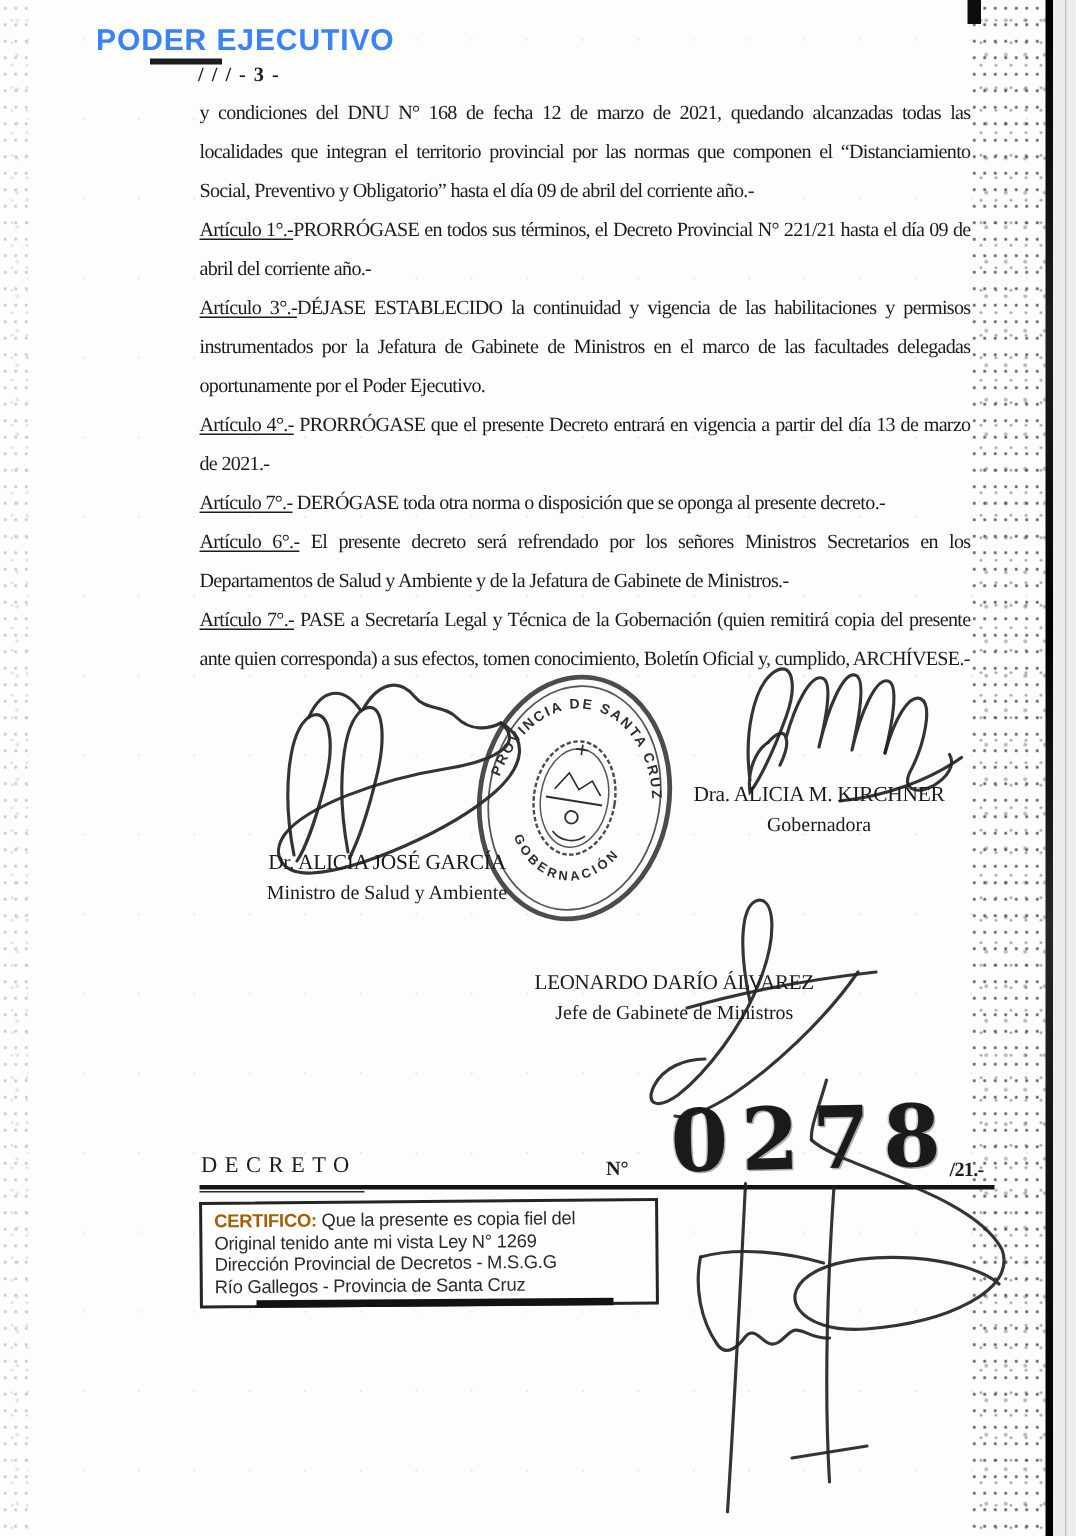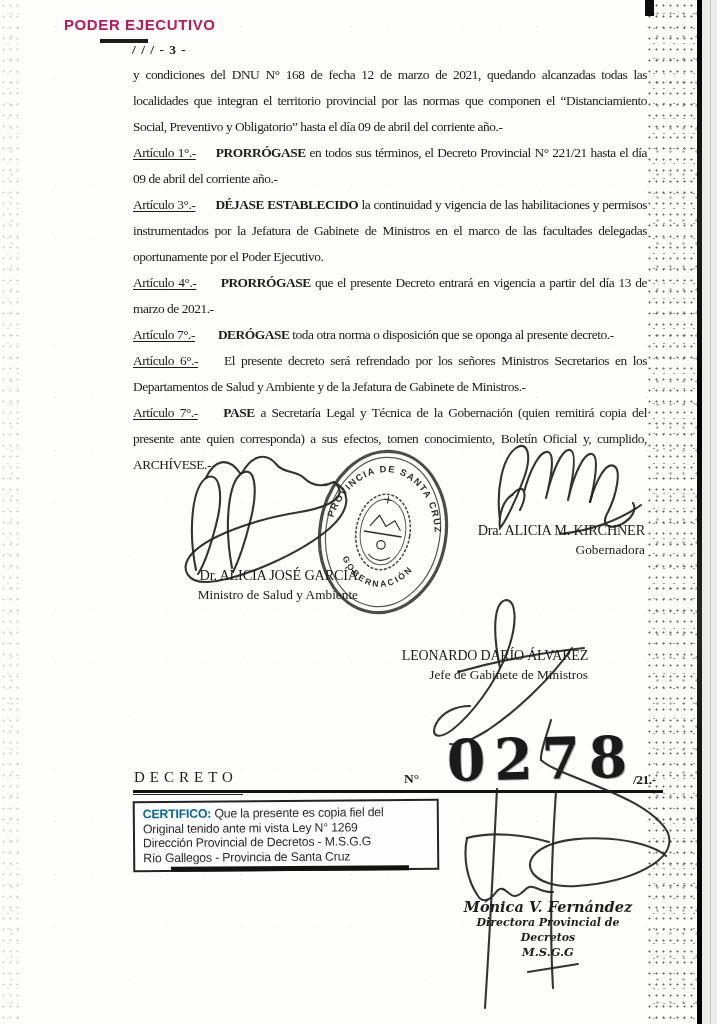--- a/index.html
+++ b/index.html
@@ -28,44 +28,44 @@
   .margin-hairline{position:absolute;left:710px;top:0;width:1px;height:1024px;background:#c2c2c0;}
   .corner-blob{position:absolute;left:645px;top:0;width:9px;height:16px;background:#0d0d0d;}
   .paper-noise{
     position:absolute;inset:0;pointer-events:none;opacity:.12;
     background-image:radial-gradient(circle, rgba(40,40,40,.8) .6px, transparent 1px);
     background-size:37px 53px;
   }
   
   .header-title{
     position:absolute;left:64px;top:16px;
-    font-family:"Liberation Sans",sans-serif;font-weight:bold;font-size:15px;
-    letter-spacing:.6px;color:#be185d;
+    font-family:"Liberation Sans",sans-serif;font-weight:bold;font-size:20px;
+    letter-spacing:.6px;color:#3b82f6;
   }
   .header-underline{position:absolute;left:100px;top:39px;width:48px;height:3.5px;background:#1d1d1d;}
   .page-marker{
     position:absolute;left:132px;top:42px;
     font-weight:bold;font-size:13.5px;letter-spacing:1px;
   }
   
   .body-text{
     position:absolute;left:133px;top:62px;width:514px;
     font-size:13.4px;line-height:26px;letter-spacing:-.45px;
     text-align:justify;
   }
   .body-text p{margin:0;}
   .art-label{text-decoration:underline;text-underline-offset:2px;}
-  .art-keyword{font-weight:bold;margin-left:20px;}
+  .art-keyword{font-weight:normal;}
   
   .sig-svg{position:absolute;pointer-events:none;}
   .sig-svg path{fill:none;stroke:#232323;stroke-width:2.1;stroke-linecap:round;opacity:.92;}
   .seal-wrap{position:absolute;left:314px;top:446px;width:138px;height:172px;transform:rotate(9deg);}
   .seal-wrap ellipse,.seal-wrap path.seal-line{fill:none;stroke:#2d2d2d;}
   .seal-text{fill:#2d2d2d;font-family:"Liberation Sans",sans-serif;font-weight:bold;}
-  .sign-block{position:absolute;text-align:right;line-height:19px;}
+  .sign-block{position:absolute;text-align:center;line-height:19px;}
   .sign-name{font-size:14.3px;letter-spacing:-.2px;}
   .sign-title{font-size:13.3px;}
   
   .decree-label{
     position:absolute;left:134px;top:769px;
     font-weight:normal;font-size:15px;letter-spacing:5px;
   }
   .decree-rule{position:absolute;left:133px;top:790px;width:530px;height:2.6px;background:#141414;}
   .decree-rule2{position:absolute;left:133px;top:794px;width:110px;height:1.4px;background:#2a2a2a;}
   .decree-nsym{position:absolute;left:404px;top:771px;font-weight:bold;font-size:13.5px;}
@@ -77,21 +77,21 @@
   }
   .decree-year{position:absolute;left:633px;top:772px;font-weight:bold;font-size:13.5px;letter-spacing:-.5px;}
   
   .cert-box{
     position:absolute;left:133px;top:800px;width:286px;
     border:2px solid #242424;padding:4px 8px 5px 8px;
     font-family:"Liberation Sans",sans-serif;font-size:12.3px;line-height:14.6px;
     color:#2c2c2c;letter-spacing:-.2px;transform:rotate(-.5deg);
     background:rgba(255,255,255,.6);
   }
-  .cert-box b{color:#0369a1;}
+  .cert-box b{color:#a16207;}
   .cert-bar{position:absolute;left:171px;top:866px;width:238px;height:4.5px;background:#121212;transform:rotate(-.4deg);}
   
   .certifier-block{
     position:absolute;left:448px;top:898px;width:200px;text-align:center;
     font-family:"DejaVu Serif",serif;font-style:italic;font-weight:bold;color:#1e1e1e;
   }
   .certifier-name{font-size:14.5px;line-height:17px;}
   .certifier-title{font-size:11px;line-height:15px;}
   .certifier-org{font-size:11.5px;line-height:15px;}
 </style>
@@ -165,21 +165,21 @@
     <div class="sign-name">Dra. ALICIA M. KIRCHNER</div>
     <div class="sign-title">Gobernadora</div>
   </div>
 
   <svg class="sig-svg" style="left:410px;top:592px" width="180" height="158" viewBox="410 592 180 158">
     <path d="M 500,668 C 492,630 494,602 506,600 C 516,600 518,622 508,650 C 496,684 470,716 452,730 C 438,740 430,736 436,724 C 442,712 456,706 470,706"></path>
     <path d="M 572,648 C 550,680 515,712 488,730 C 472,740 458,746 450,744"></path>
     <path d="M 458,672 C 500,660 548,652 584,648"></path>
   </svg>
 
-  <div class="sign-block" style="left:353px;top:646px;width:235px">
+  <div class="sign-block" style="left:332px;top:646px;width:235px">
     <div class="sign-name" style="font-size:14px">LEONARDO DARÍO ÁLVAREZ</div>
     <div class="sign-title">Jefe de Gabinete de Ministros</div>
   </div>
 
   <div class="decree-label">DECRETO</div>
   <div class="decree-rule"></div>
   <div class="decree-rule2"></div>
   <div class="decree-nsym">N°</div>
   <div class="decree-number">0278</div>
   <div class="decree-year">/21.-</div>
@@ -195,19 +195,14 @@
   <svg class="sig-svg" style="left:430px;top:680px" width="260" height="344" viewBox="430 680 260 344">
     <path d="M 551,720 C 546,738 540,752 541,760"></path>
     <path d="M 541,760 C 560,778 648,795 668,833 C 678,860 632,882 577,886 C 532,889 515,862 545,847 C 575,832 645,837 666,856"></path>
     <path d="M 467,838 C 492,831 525,835 549,842"></path>
     <path d="M 467,838 C 463,858 467,880 478,896 C 484,905 492,898 497,891 C 503,884 508,895 514,896 C 520,897 524,889 529,887 C 535,885 541,893 553,892"></path>
     <path d="M 497,789 C 494,850 490,930 485,1008"></path>
     <path d="M 556,791 C 552,850 549,920 553,988"></path>
     <path d="M 528,972 L 578,964"></path>
   </svg>
 
-  <div class="certifier-block">
-    <div class="certifier-name">Mónica V. Fernández</div>
-    <div class="certifier-title">Directora Provincial de Decretos</div>
-    <div class="certifier-org">M.S.G.G</div>
-  </div>
 
 </div>
 
 </body></html>

